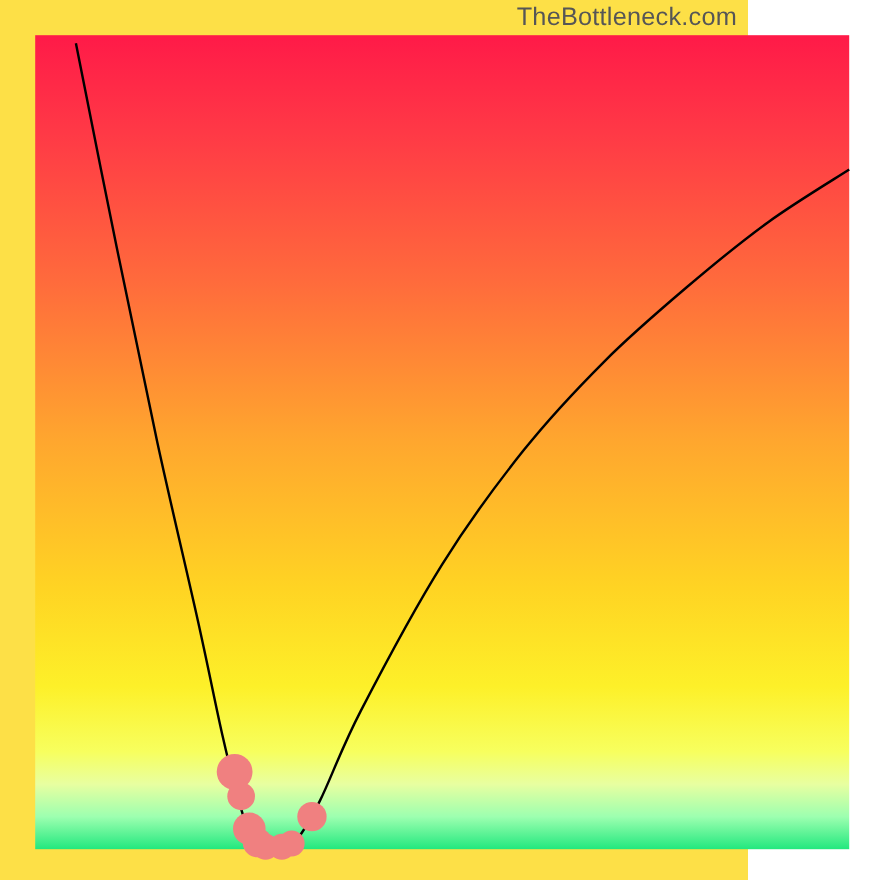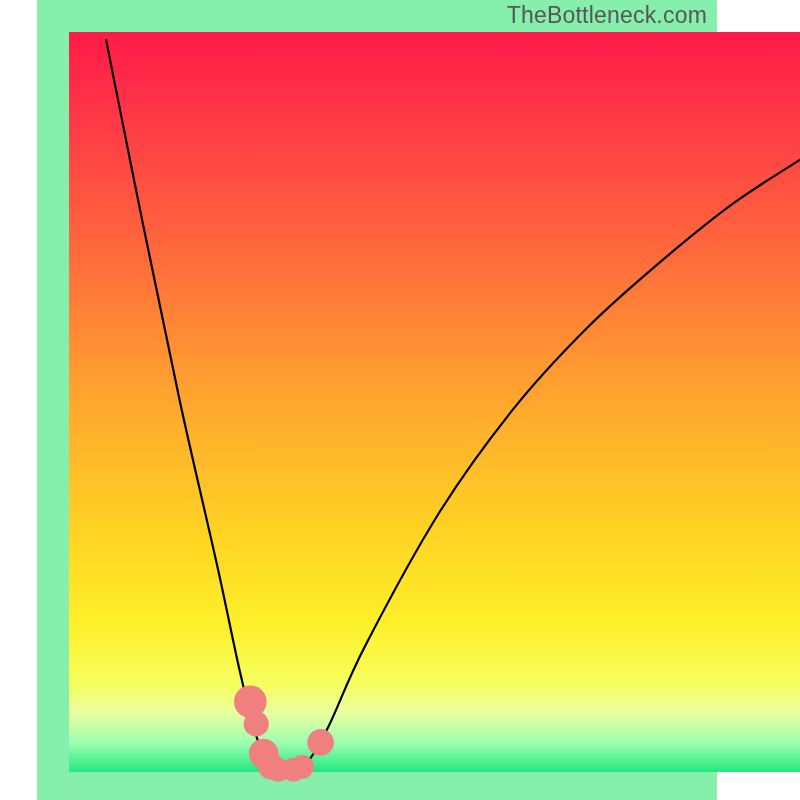--- a/index.html
+++ b/index.html
@@ -4,22 +4,21 @@
 <style>
   body {
     margin: 0;
     padding: 0;
     background: #fff;
   }
   .chart-wrap {
     width: 680px;
     height: 800px;
     position: relative;
-    background: #86efac;
-    margin-left: 37px;
+    background: #fde047;
   }
   .watermark {
     position: absolute;
     top: 2px;
     right: 10px;
     font-family: Arial, Helvetica, sans-serif;
     font-size: 23px;
     color: #565656;
     z-index: 5;
     font-weight: 500;

